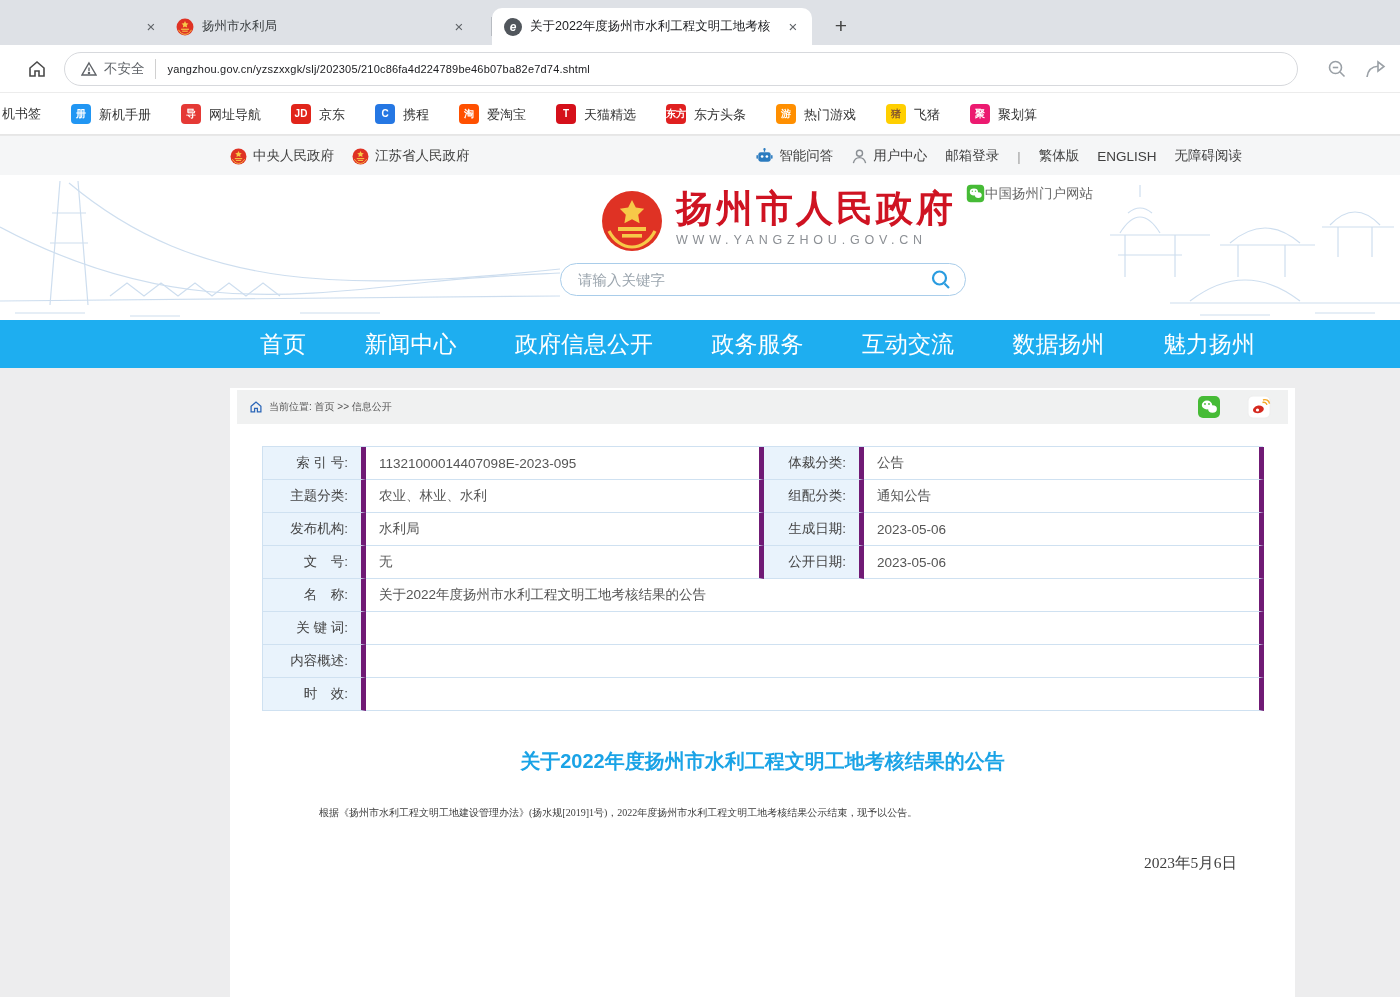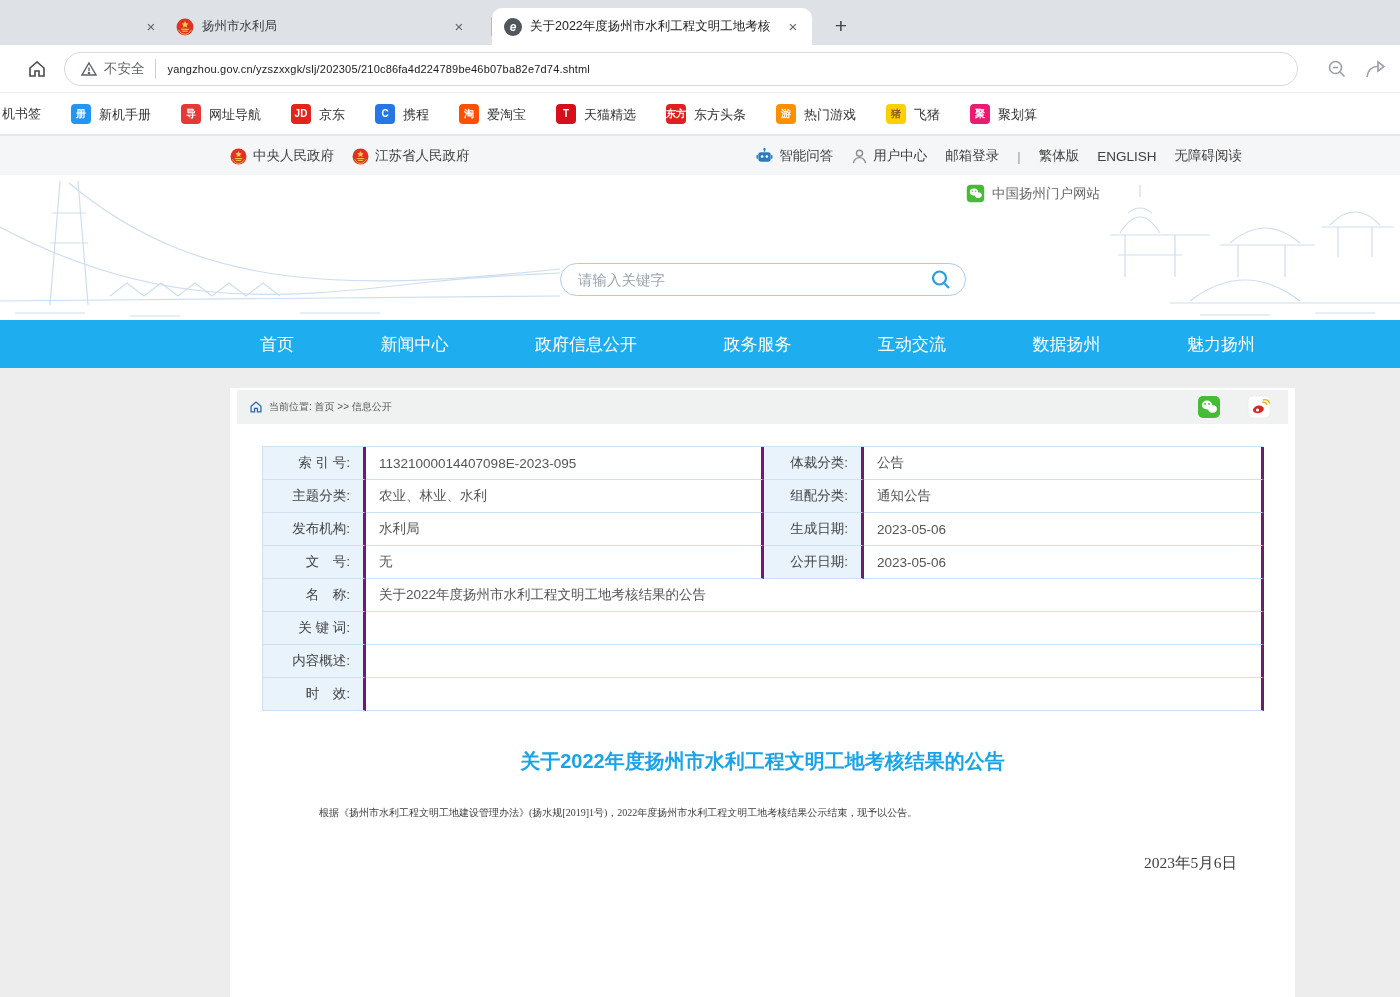--- a/index.html
+++ b/index.html
@@ -38,42 +38,42 @@
   .gov-right .gov-link { gap:5px; }
   .gov-sep { color:#999; font-size:13px; }
 
   
   .banner { position:absolute; left:0; top:175px; width:1400px; height:145px; background:#ffffff; overflow:hidden; }
   .banner svg.art { position:absolute; top:0; opacity:.7; }
   .logo-wrap { position:absolute; left:600px; top:14px; display:flex; align-items:flex-start; gap:12px; }
   .logo-emblem { width:64px; height:64px; }
   .site-name { font-size:37px; font-weight:bold; color:#cf1322; letter-spacing:3px; line-height:40px; font-family:"Liberation Serif","DejaVu Serif",serif; }
   .site-url { font-size:12.5px; color:#8b8f94; letter-spacing:4.8px; margin-top:4px; }
-  .portal { position:absolute; left:966px; top:9px; display:flex; align-items:center; gap:7px; font-size:13.5px; color:#666; }
+  .portal { position:absolute; left:966px; top:9px; display:flex; align-items:center; font-size:13.5px; color:#666; }
   .searchbox { position:absolute; left:560px; top:88px; width:406px; height:33px; border:1px solid #a9cdea; border-radius:17px; background:#fff; display:flex; align-items:center; padding:0 12px 0 17px; }
   .searchbox input { flex:1; border:none; outline:none; font-size:14.5px; color:#333; background:transparent; font-family:inherit; }
   .searchbox input::placeholder { color:#9aa4ad; }
   .search-btn { width:24px; height:24px; display:flex; align-items:center; justify-content:center; cursor:pointer; }
 
   
   .mainnav { position:absolute; left:0; top:320px; width:1400px; height:48px; background:#1eaef0; }
   .mainnav-in { position:absolute; left:230px; width:1065px; height:48px; display:flex; align-items:center; justify-content:space-between; padding:0 40px 0 30px; }
-  .nav-item { color:#ffffff; font-size:17px; cursor:pointer; white-space:nowrap; }
+  .nav-item { color:#ffffff; font-size:23px; cursor:pointer; white-space:nowrap; }
 
   
   .card { position:absolute; left:230px; top:388px; width:1065px; height:609px; background:#ffffff; }
   .breadcrumb { margin:2px 7px 0; height:34px; background:#f0f1f1; display:flex; align-items:center; padding:0 17px 0 12px; }
   .crumb-text { font-size:10px; color:#555; margin-left:6px; }
   .crumb-share { margin-left:auto; display:flex; align-items:center; gap:26px; }
   .share-ico { width:24px; height:24px; cursor:pointer; }
 
   .meta-table { margin:22px 32px 0; width:1001px; border-top:1px solid #cfe1f1; border-left:1px solid #cfe1f1; font-size:13.5px; }
   .mrow { display:grid; grid-template-columns:103px 398px 100px 400px; }
   .mrow-full { display:grid; grid-template-columns:103px 898px; }
-  .mcell { height:33px; display:flex; align-items:center; border-right:3px solid #701a75; border-bottom:1px solid #cfe1f1; }
+  .mcell { height:33px; display:flex; align-items:center; border-right:5px solid #701a75; border-bottom:1px solid #cfe1f1; }
   .mlabel { background:#e9f3fc; justify-content:flex-end; padding-right:13px; color:#444; }
   .mvalue { padding-left:13px; color:#555; }
 
   .article { padding:0 58px; font-family:"Liberation Serif","DejaVu Serif",serif; color:#3d3d3d; }
   .art-title { margin-top:37px; text-align:center; font-size:20px; font-weight:bold; color:#1aa3e6; font-family:"Liberation Sans","DejaVu Sans",sans-serif; }
   .art-p1 { margin-top:36px; font-size:15.5px; line-height:27px; text-indent:12px; }
   .art-p2 { margin-top:24px; font-size:10px; line-height:27px; text-indent:31px; }
   .art-date { margin-top:27px; text-align:right; font-size:15.5px; }
 </style>
 </head>
@@ -271,20 +271,29 @@
       <path d="M15 138 h70 M130 141 h50 M300 138 h80"></path>
     </svg>
     <svg class="art" style="left:1080px" width="320" height="145" viewBox="0 0 320 145" fill="none" stroke="#b9d0e8" stroke-width="1.2">
       <path d="M60 22 v-12 M40 58 Q60 26 80 58 M30 60 h100 M48 38 Q60 28 72 38"></path>
       <path d="M45 60 v42 M95 60 v42 M38 80 h64"></path>
       <path d="M150 68 Q185 38 220 68 M140 70 h95 M158 70 v32 M205 70 v32"></path>
       <path d="M250 50 Q275 24 300 50 M242 52 h72 M258 52 v30 M292 52 v30"></path>
       <path d="M110 126 Q165 84 220 126 M90 128 h230"></path>
       <path d="M235 138 h60 M120 140 h70"></path>
     </svg>
+    <div class="logo-wrap">
+      <svg class="logo-emblem" viewBox="0 0 32 32">
+          <use href="#emblem"></use>
+        </svg>
+      <div>
+        <div class="site-name">扬州市人民政府</div>
+        <div class="site-url">WWW.YANGZHOU.GOV.CN</div>
+      </div>
+    </div>
     <div class="portal">
       <svg width="19" height="19" viewBox="0 0 24 24">
           <use href="#wechat"></use>
         </svg>
       <span>中国扬州门户网站</span>
     </div>
     <div class="searchbox">
       <input type="text" placeholder="请输入关键字" style="">
       <span class="search-btn">
         <svg width="22" height="22" viewBox="0 0 22 22" fill="none" stroke="#2a9ce0" stroke-width="2.2">

